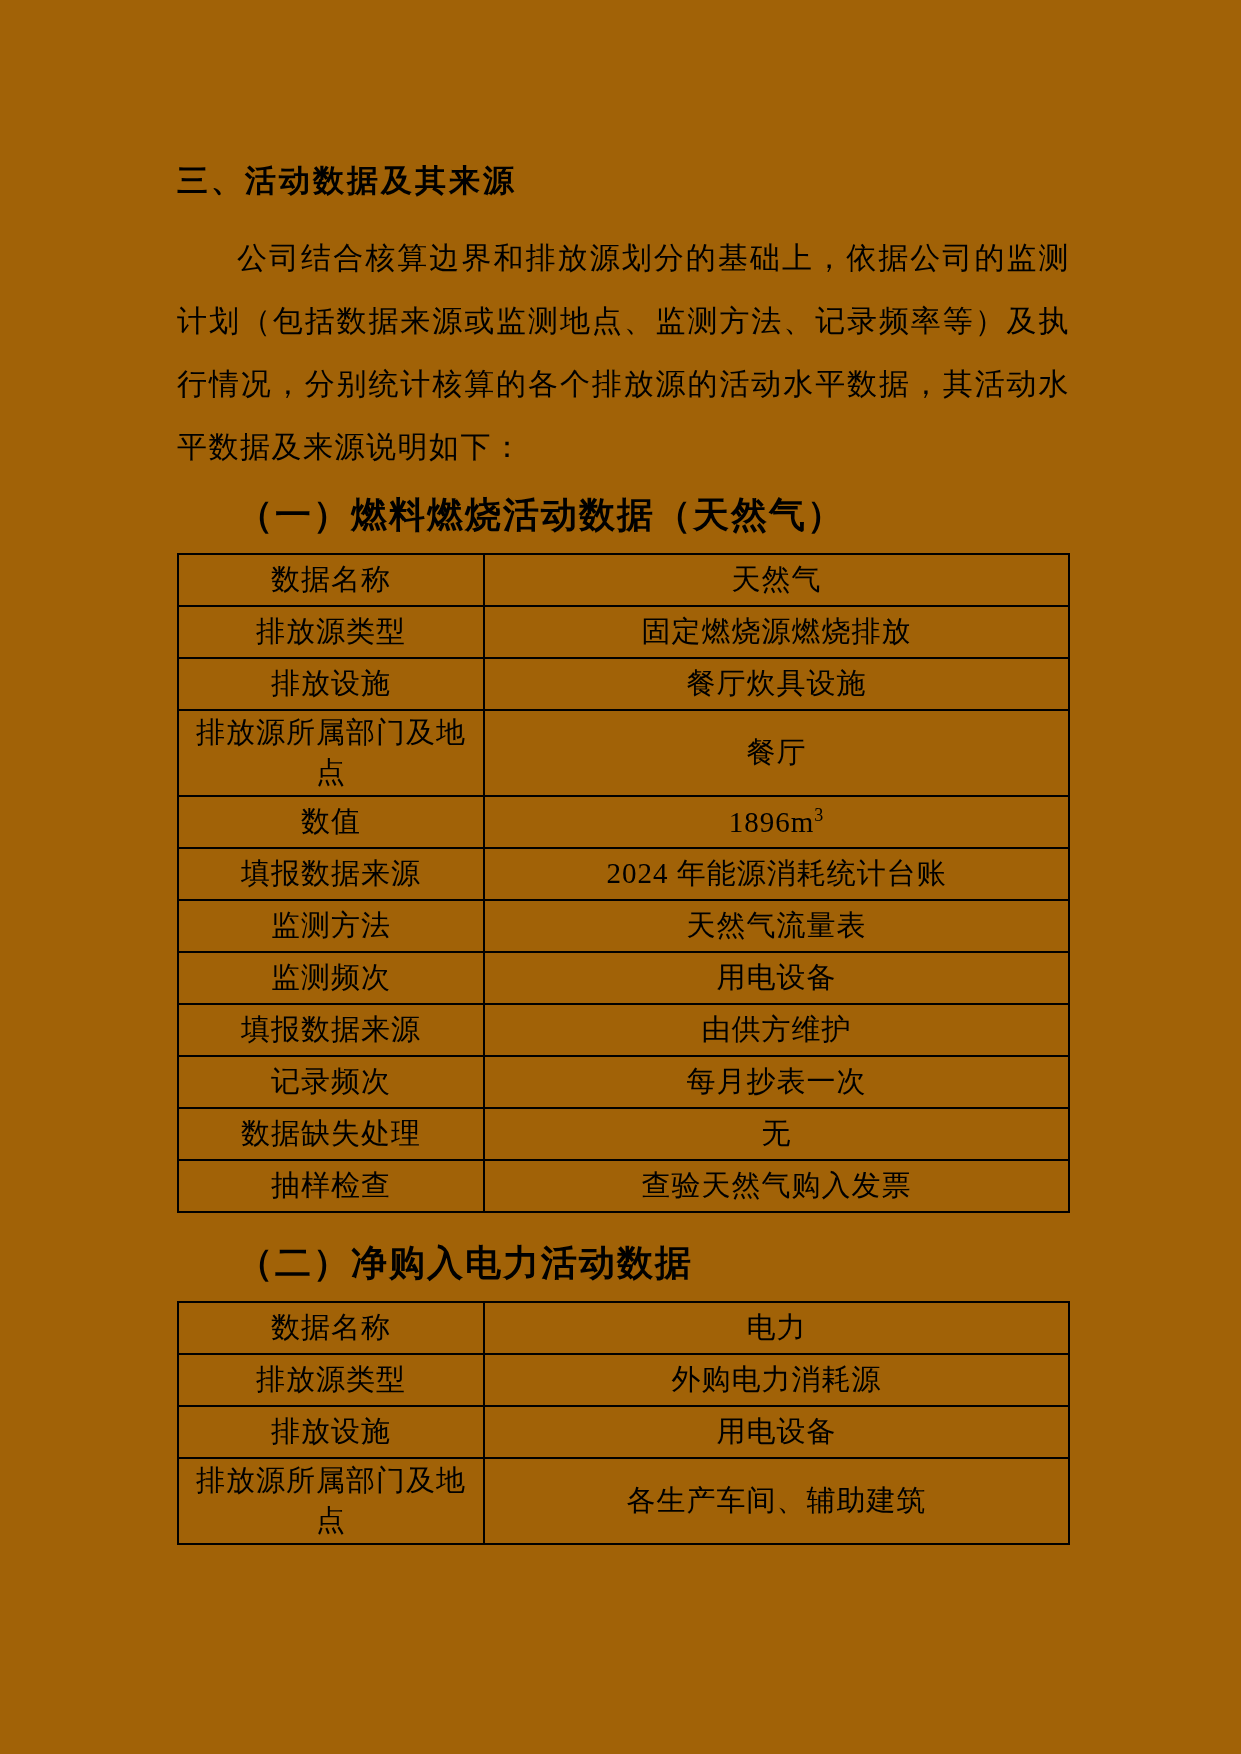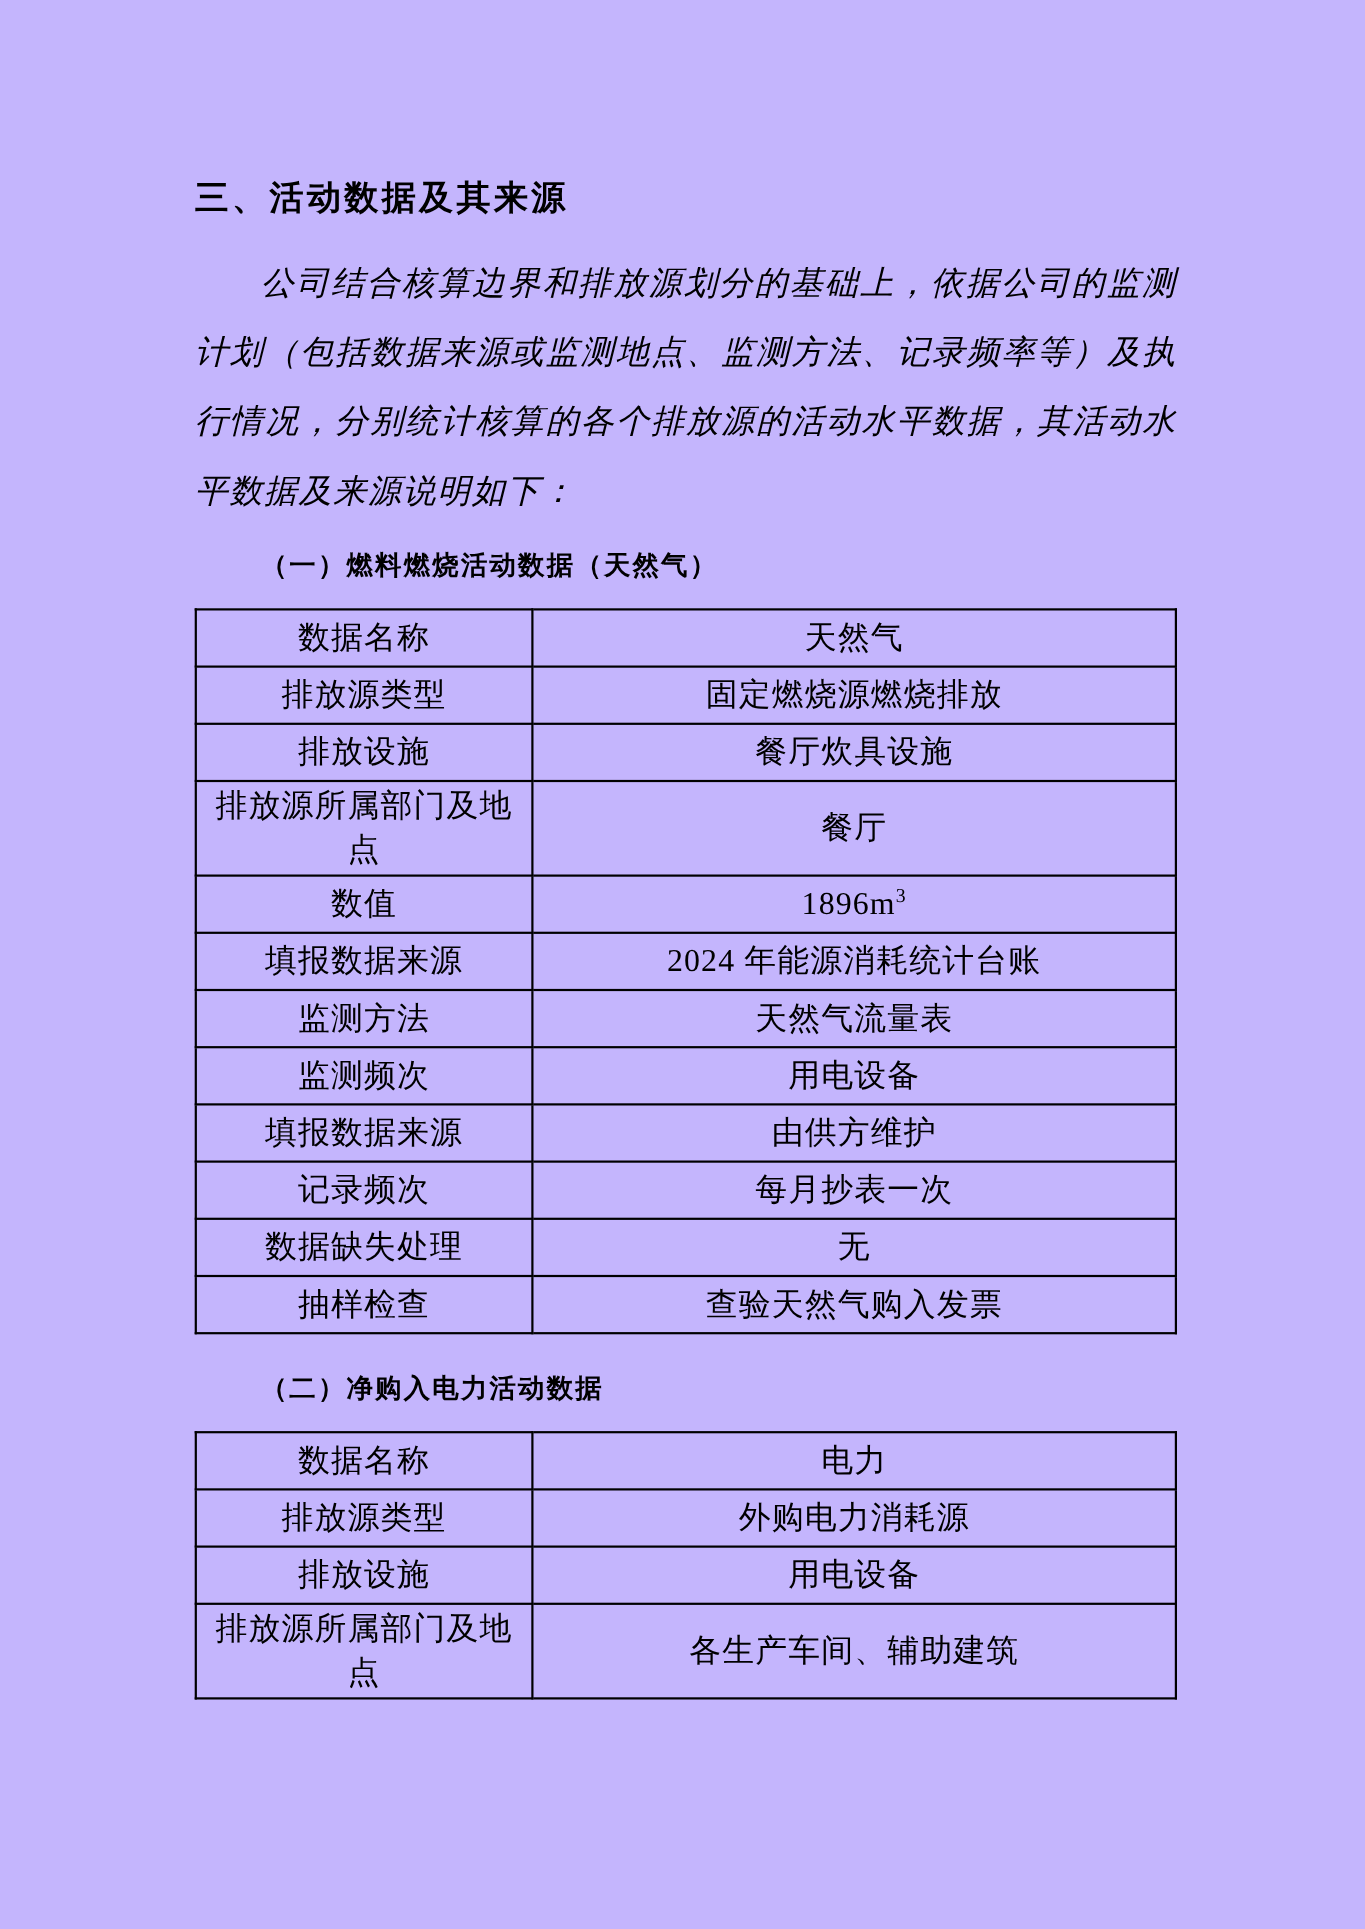--- a/index.html
+++ b/index.html
@@ -1,47 +1,46 @@
 <!DOCTYPE html>
 <html><head>
 <meta charset="utf-8">
 <style>
   * { margin: 0; padding: 0; box-sizing: border-box; }
   html, body { background: #ffffff; }
   .page {
     position: relative;
     width: 1241px;
     height: 1754px;
-    background: #c4b5fd;
+    background: #a16207;
     color: #000000;
     font-family: "Liberation Serif", "DejaVu Serif", serif;
     padding: 160px 171px 0 177px;
     overflow: hidden;
   }
   .section-title {
     font-family: "DejaVu Sans", "Liberation Sans", sans-serif;
     font-weight: bold;
     font-size: 31px;
     letter-spacing: 3px;
     line-height: 40px;
   }
   .intro-para {
     margin-top: 26px;
     font-size: 30px;
     line-height: 63px;
     letter-spacing: 1.5px;
     text-indent: 2em;
     text-align: justify;
-    font-style: italic;
   }
   .subsection-title {
     margin-top: 16px;
     padding-left: 60px;
     font-weight: bold;
-    font-size: 24px;
+    font-size: 36px;
     letter-spacing: 2px;
     line-height: 42px;
   }
   .subsection-title.second { margin-top: 29px; }
   table.data-table {
     margin-top: 17px;
     width: 893px;
     border-collapse: collapse;
     table-layout: fixed;
     font-size: 29px;

